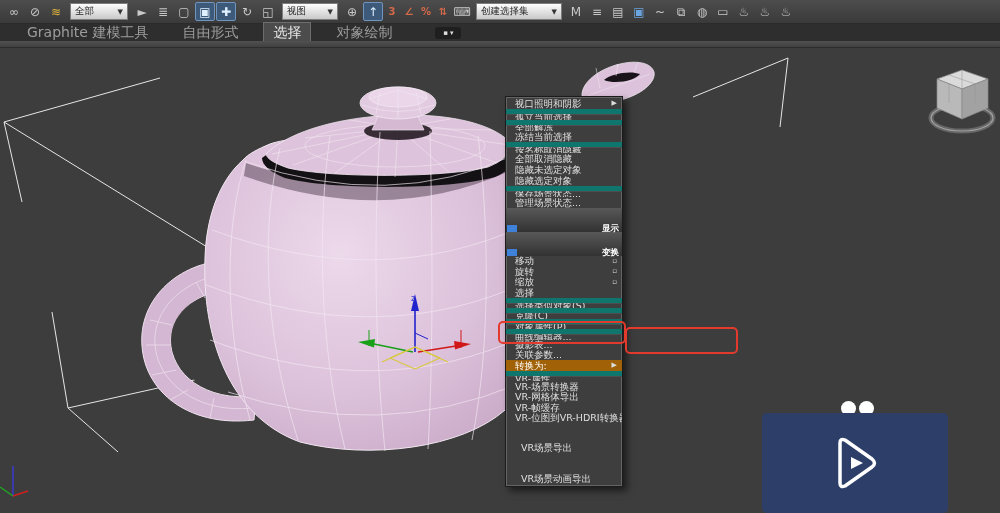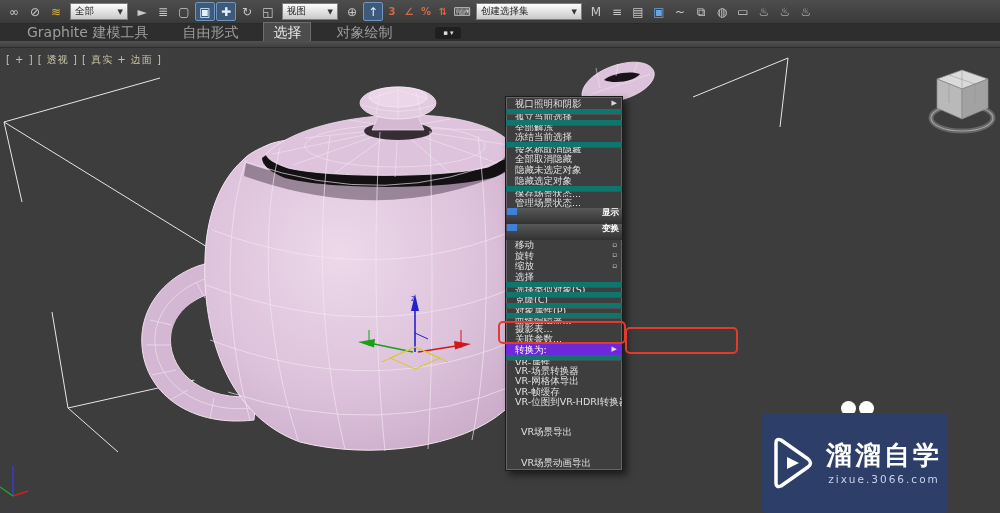--- a/index.html
+++ b/index.html
@@ -27,21 +27,21 @@
   .ti.snap { color:#d4694a; width:16px; font-size:10px; font-weight:bold; }
   .ti.blue { color:#6aa5e0; }
   .tb-dd {
     height:17px; background:linear-gradient(#ffffff,#cscsc); background:linear-gradient(#fdfdfd,#c9c9c9);
     border:1px solid #7d7d7d; color:#1d1d1d; font-size:9.5px;
     display:flex; align-items:center; padding:0 4px; flex:none; margin:0 3px; 
   }
   .tb-dd .ar { margin-left:auto; font-size:7px; color:#333; }
   .dd-filter { width:58px; }
   .dd-coord { width:56px; }
-  .dd-selset { width:106px;justify-content:flex-end; }
+  .dd-selset { width:86px;justify-content:flex-end; }
   
   .ribbon {
     position:absolute; left:0; top:24px; width:1000px; height:17px;
     background:#2e2e2e; display:flex; align-items:center; padding-left:18px;
   }
   .rtab { font-size:14px; color:#9d9d9d; padding:1px 9px; margin-right:16px; flex:none; }
   .rtab.active { background:#4c4c4c; border:1px solid #6d6d6d; color:#e8e8e8; }
   .rbtn {
     margin-left:18px; width:26px; height:12px; background:#1f1f1f; border-radius:3px;
     color:#ddd; font-size:7px; display:flex; align-items:center; justify-content:center; gap:2px;
@@ -58,24 +58,24 @@
     position:absolute; left:505px; top:96px; width:118px;
     background:#3e3e3e; box-shadow: inset 0 0 0 1px #646464, 4px 4px 7px rgba(0,0,0,.55);
     border:1px solid #1c1c1c; padding:1px 0 2px 0;
   }
   .qrow {
     display:flex; align-items:center; height:11px; padding:0 5px 0 9px;
     color:#e0e0e0; font-size:9.5px; line-height:1; white-space:nowrap; overflow:hidden;
   }
   .qbottom .qrow { height:10.44px; }
   .qrow .glyph { margin-left:auto; font-size:7px; color:#dcdcdc; }
-  .qrow.highlight { background:#6d28d9; color:#fff; }
+  .qrow.highlight { background:#a16207; color:#fff; }
   .qrow.sep-above { border-top:5px solid #0f766e; box-shadow:inset 0 1px 0 #4e4e4e; }
   .qrow.indent { padding-left:15px;margin-top:20px; }
-  .qhead { height:16px; display:flex; align-items:flex-start; background:linear-gradient(#585858,#323232); }
+  .qhead { height:24px; display:flex; align-items:flex-end; background:linear-gradient(#585858,#323232); }
   .qhead .sq { width:10px; height:7px; background:#3f81d8; margin-left:1px; flex:none; }
   .qhead .t { margin-left:auto; font-size:8.5px; font-weight:bold; color:#fff; padding-right:3px; line-height:1; }
   .qsub {
     position:absolute; left:623px; top:318px; width:103px;
     background:#3e3e3e; box-shadow: inset 0 0 0 1px #646464, 4px 4px 7px rgba(0,0,0,.55);
     border:1px solid #1c1c1c; padding:1px 0;
   }
   .qsub .qrow { height:12.5px; font-size:9.5px; }
   
   .ann { position:absolute; border:2px solid #e23b2e; border-radius:5px; }
@@ -314,21 +314,20 @@
       <path d="M949,75 L975,84 M962,70 L962,89 M949,84 L949,103 M975,84 L975,103" stroke="#8f8f8f" stroke-width="0.6" fill="none" opacity="0.8"></path>
     </g>
 
     <g stroke-width="1.4" fill="none">
       <path d="M13,466 L13,496" stroke="#3a3ae0"></path>
       <path d="M13,496 L0,487" stroke="#1faa1f"></path>
       <path d="M13,496 L28,491" stroke="#d02020"></path>
     </g>
   </svg>
 
-  <div class="vp-label">[ + ] [ 透视 ] [ 真实 + 边面 ]</div>
 
   <div class="qmenu">
     <div class="qtop">
 
         <div class="qrow">
           <span>视口照明和阴影</span>
           <span class="glyph">▶</span>
         </div>
 
         <div class="qrow sep-above">
@@ -482,19 +481,15 @@
   <div class="ann ann1"></div>
   <div class="ann ann2"></div>
 
   <div class="wm-bump" style="left:841px; top:401px;"></div>
   <div class="wm-bump" style="left:859px; top:401px;"></div>
   <div class="wm">
     <svg width="46" height="52" viewBox="0 0 46 52">
       <path d="M8,6 Q8,1 13,3 L40,22 Q45,26 40,30 L13,49 Q8,51 8,46 Z" fill="none" stroke="#ffffff" stroke-width="3.5" stroke-linejoin="round"></path>
       <polygon points="19,20 31,26 19,32" fill="#ffffff"></polygon>
     </svg>
-    <div class="wm-text">
-      <span class="wm-title">溜溜自学</span>
-      <span class="wm-url">zixue.3066.com</span>
-    </div>
   </div>
 
 </div>
 
 </body></html>

